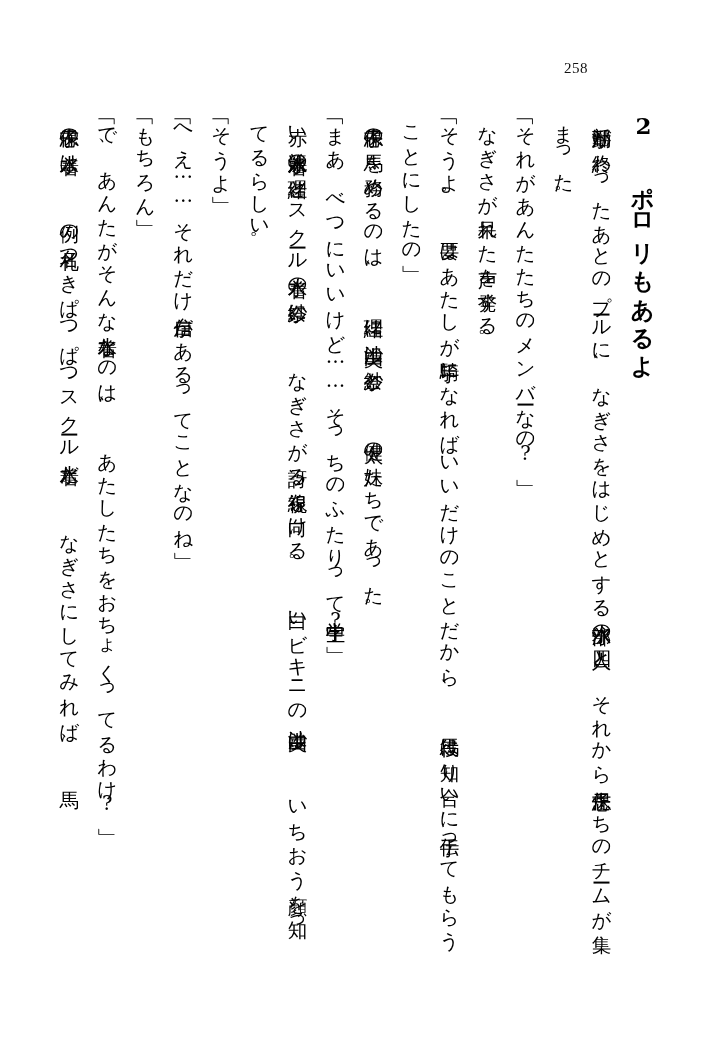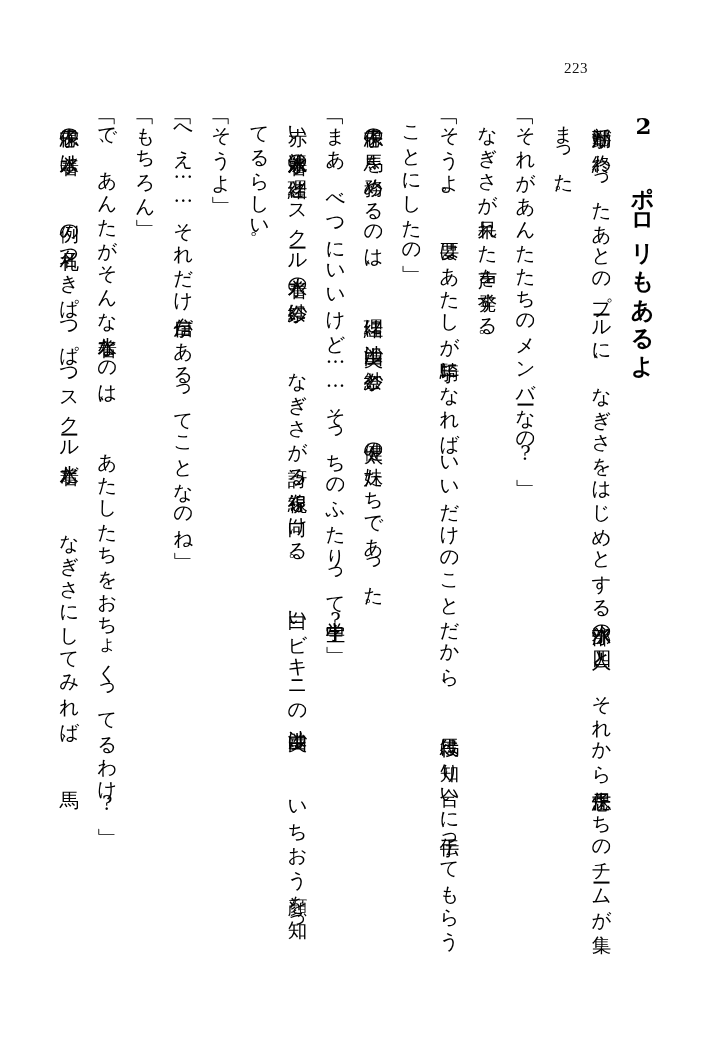--- a/index.html
+++ b/index.html
@@ -49,21 +49,21 @@
   .vtext p {
     margin: 0;
     padding: 0;
   }
 </style>
 </head>
 <body>
 
 <div class="page">
 
-  <div class="page-number">223</div>
+  <div class="page-number">258</div>
 
   <div class="vtext">
     <p class="chapter-title">2 ポロリもあるよ</p>
     <p>部活動が終わったあとのプールに、なぎさをはじめとする水泳部の四人と、それから志保子たちのチームが集まった。</p>
     <p>「それがあんたたちのメンバーなの?」</p>
     <p>なぎさが呆れた声を発する。</p>
     <p>「そうよ。 要はあたしが騎手になればいいだけのことだから、 馬役は知り合いに手伝ってもらうことにしたの」</p>
     <p>志保子の馬を務めるのは、 理緒に沙由美に紗奈と、 健太の妹たちであった。</p>
     <p>「まあ、べつにいいけど……そっちのふたりって中学生?」</p>
     <p>赤い競泳水着の理緒とスクール水着の紗奈に、 なぎさが訝る視線を向ける。 白いビキニの沙由美は、 いちおう顔を知ってるらしい。</p>

